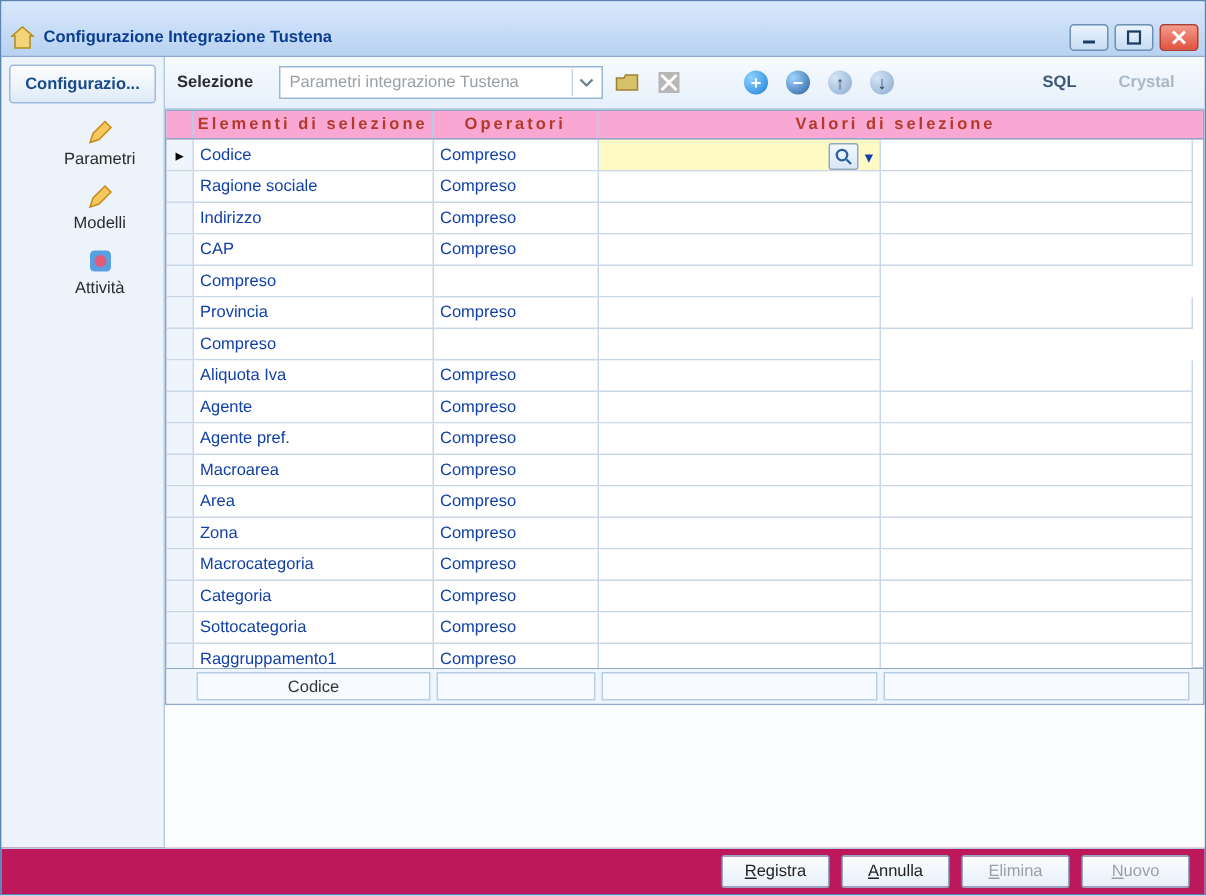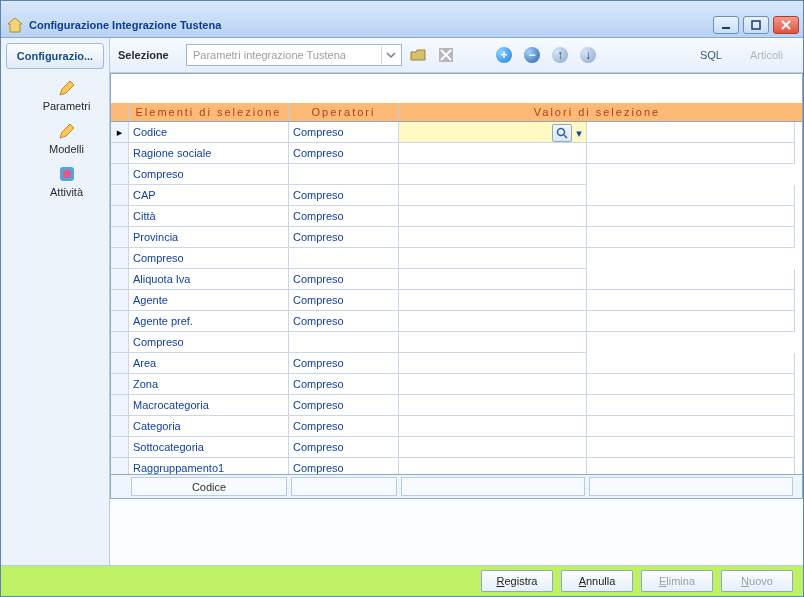--- a/index.html
+++ b/index.html
@@ -22,47 +22,47 @@
   .side-item span{margin-top:2px;}
   
   .main{flex:1;display:flex;flex-direction:column;background:#fff;}
   
   .toolbar{height:34px;background:linear-gradient(#f7fbff,#e6effa);border-bottom:1px solid #bcd1e8;display:flex;align-items:center;padding:0 8px;gap:4px;}
   .toolbar .sel-label{font-weight:600;color:#2b2b2b;min-width:64px;}
   .sel-input{width:214px;height:20px;border:1px solid #9bb7d6;background:#fff;display:flex;align-items:center;}
   .sel-input .placeholder{color:#9aa0a6;padding:0 6px;flex:1;white-space:nowrap;overflow:hidden;text-overflow:ellipsis;}
   .sel-input .trig{width:18px;height:18px;margin:1px;border-left:1px solid #cbd7e4;display:flex;align-items:center;justify-content:center;}
   .tbbtn{width:22px;height:22px;border:1px solid transparent;border-radius:3px;display:flex;align-items:center;justify-content:center;cursor:pointer;}
-  .tbtxt{padding:0 12px;height:22px;display:flex;align-items:center;font-weight:400;color:#3b5878;cursor:pointer;}
+  .tbtxt{padding:0 12px;height:22px;display:flex;align-items:center;font-weight:700;color:#3b5878;cursor:pointer;}
   .tbtxt.dim{color:#aab7c5;}
   .spacer{flex:1;}
   .spacer.sm{flex:0 0 26px;}
   
   .grid{border:1px solid #8fa8c6;margin:0;}
-  .gcols{display:grid;grid-template-columns:18px 160px 110px 188px 208px;background:#fdba74;border-bottom:1px solid #8fa8c6;color:#b33a2b;font-weight:400;letter-spacing:2px;text-align:center;line-height:18px;height:18px;margin-top:29px;}
+  .gcols{display:grid;grid-template-columns:18px 160px 110px 188px 208px;background:#f9a8d4;border-bottom:1px solid #8fa8c6;color:#b33a2b;font-weight:700;letter-spacing:2px;text-align:center;line-height:18px;height:18px;}
   .gcols div{border-right:1px solid #b7cde6;overflow:hidden;white-space:nowrap;}
   .gcols div:last-child{border-right:none;}
   .gbody{max-height:352px;overflow:auto;}
   .grow{display:grid;grid-template-columns:18px 160px 110px 188px 208px;height:21px;}
   .grow div{border-right:1px solid #c9d7e8;border-bottom:1px solid #c9d7e8;display:flex;align-items:center;padding:0 4px;color:#1140a8;background:#fff;overflow:hidden;}
   .grow .rowhdr{background:#eef5fd;color:#000;justify-content:center;padding:0;}
   .grow .opcell{color:#1140a8;}
   .valcell{position:relative;}
   .valcell.active{background:#fff9c4 !important;}
   .valcell .lookup{position:absolute;right:2px;top:2px;display:flex;align-items:center;}
   .lookup .btn{width:18px;height:16px;border:1px solid #8fa8c6;background:linear-gradient(#f2f7fd,#d9e7f7);border-radius:2px;display:flex;align-items:center;justify-content:center;margin-right:2px;}
   .lookup .dd{width:10px;height:16px;display:flex;align-items:center;justify-content:center;color:#1140a8;}
   
   .gfoot{display:grid;grid-template-columns:18px 160px 110px 188px 208px;height:23px;background:#eef5fd;border-top:1px solid #8fa8c6;}
   .gfoot div{border:1px solid #b7cde6;margin:2px;display:flex;align-items:center;justify-content:center;color:#333;background:#f7fbff;}
   .gfoot .nohdr{border:none;background:#eef5fd;}
   
   .main-fill{flex:1;background:#fbfdff;}
   
-  .footer{height:30px;background:#bef264;border-top:1px solid #b7cde6;display:flex;align-items:center;justify-content:flex-end;padding:0 10px;gap:8px;}
+  .footer{height:30px;background:#be185d;border-top:1px solid #b7cde6;display:flex;align-items:center;justify-content:flex-end;padding:0 10px;gap:8px;}
   .fbtn{min-width:70px;height:20px;border:1px solid #8fa8c6;border-radius:2px;background:linear-gradient(#fdfefe,#e6effa);display:flex;align-items:center;justify-content:center;color:#222;cursor:pointer;font-size:11px;}
   .fbtn.disabled{color:#9aa0a6;cursor:default;}
   .fbtn .u{text-decoration:underline;}
   
   .circ{width:16px;height:16px;border-radius:50%;display:flex;align-items:center;justify-content:center;font-weight:700;color:#fff;font-size:12px;line-height:1;}
   .circ.add{background:radial-gradient(circle at 30% 30%,#8fd3ff,#1a7fd6);} 
   .circ.rem{background:radial-gradient(circle at 30% 30%,#9fd4ff,#2a5f9c);} 
   .circ.up ,.circ.down{background:radial-gradient(circle at 30% 30%,#d5e5f5,#8aa9cf);color:#2a4668;} 
 </style>
 </head>
@@ -154,21 +154,21 @@
             <span class="circ rem">−</span>
           </div>
         <div class="tbbtn">
             <span class="circ up">↑</span>
           </div>
         <div class="tbbtn">
             <span class="circ down">↓</span>
           </div>
         <div class="spacer"></div>
         <div class="tbtxt">SQL</div>
-        <div class="tbtxt dim">Articoli</div>
+        <div class="tbtxt dim">Crystal</div>
       </div>
 
       <div class="grid">
         <div class="gcols">
           <div class="nohdr"></div>
           <div>Elementi di selezione</div>
           <div>Operatori</div>
           <div style="grid-column:4 / span 2;">Valori di selezione</div>
         </div>
         <div class="gbody" id="gbody">
@@ -191,34 +191,34 @@
             </div>
             <div class="grow">
               <div class="rowhdr"></div>
               <div>Ragione sociale</div>
               <div class="opcell">Compreso</div>
               <div class="valcell"></div>
               <div class="valcell"></div>
             </div>
             <div class="grow">
               <div class="rowhdr"></div>
+              <div>Indirizzo</div>
               <div class="opcell">Compreso</div>
               <div class="valcell"></div>
               <div class="valcell"></div>
             </div>
             <div class="grow">
               <div class="rowhdr"></div>
               <div>CAP</div>
               <div class="opcell">Compreso</div>
               <div class="valcell"></div>
               <div class="valcell"></div>
             </div>
             <div class="grow">
               <div class="rowhdr"></div>
-              <div>Città</div>
               <div class="opcell">Compreso</div>
               <div class="valcell"></div>
               <div class="valcell"></div>
             </div>
             <div class="grow">
               <div class="rowhdr"></div>
               <div>Provincia</div>
               <div class="opcell">Compreso</div>
               <div class="valcell"></div>
               <div class="valcell"></div>
@@ -245,20 +245,21 @@
             </div>
             <div class="grow">
               <div class="rowhdr"></div>
               <div>Agente pref.</div>
               <div class="opcell">Compreso</div>
               <div class="valcell"></div>
               <div class="valcell"></div>
             </div>
             <div class="grow">
               <div class="rowhdr"></div>
+              <div>Macroarea</div>
               <div class="opcell">Compreso</div>
               <div class="valcell"></div>
               <div class="valcell"></div>
             </div>
             <div class="grow">
               <div class="rowhdr"></div>
               <div>Area</div>
               <div class="opcell">Compreso</div>
               <div class="valcell"></div>
               <div class="valcell"></div>

